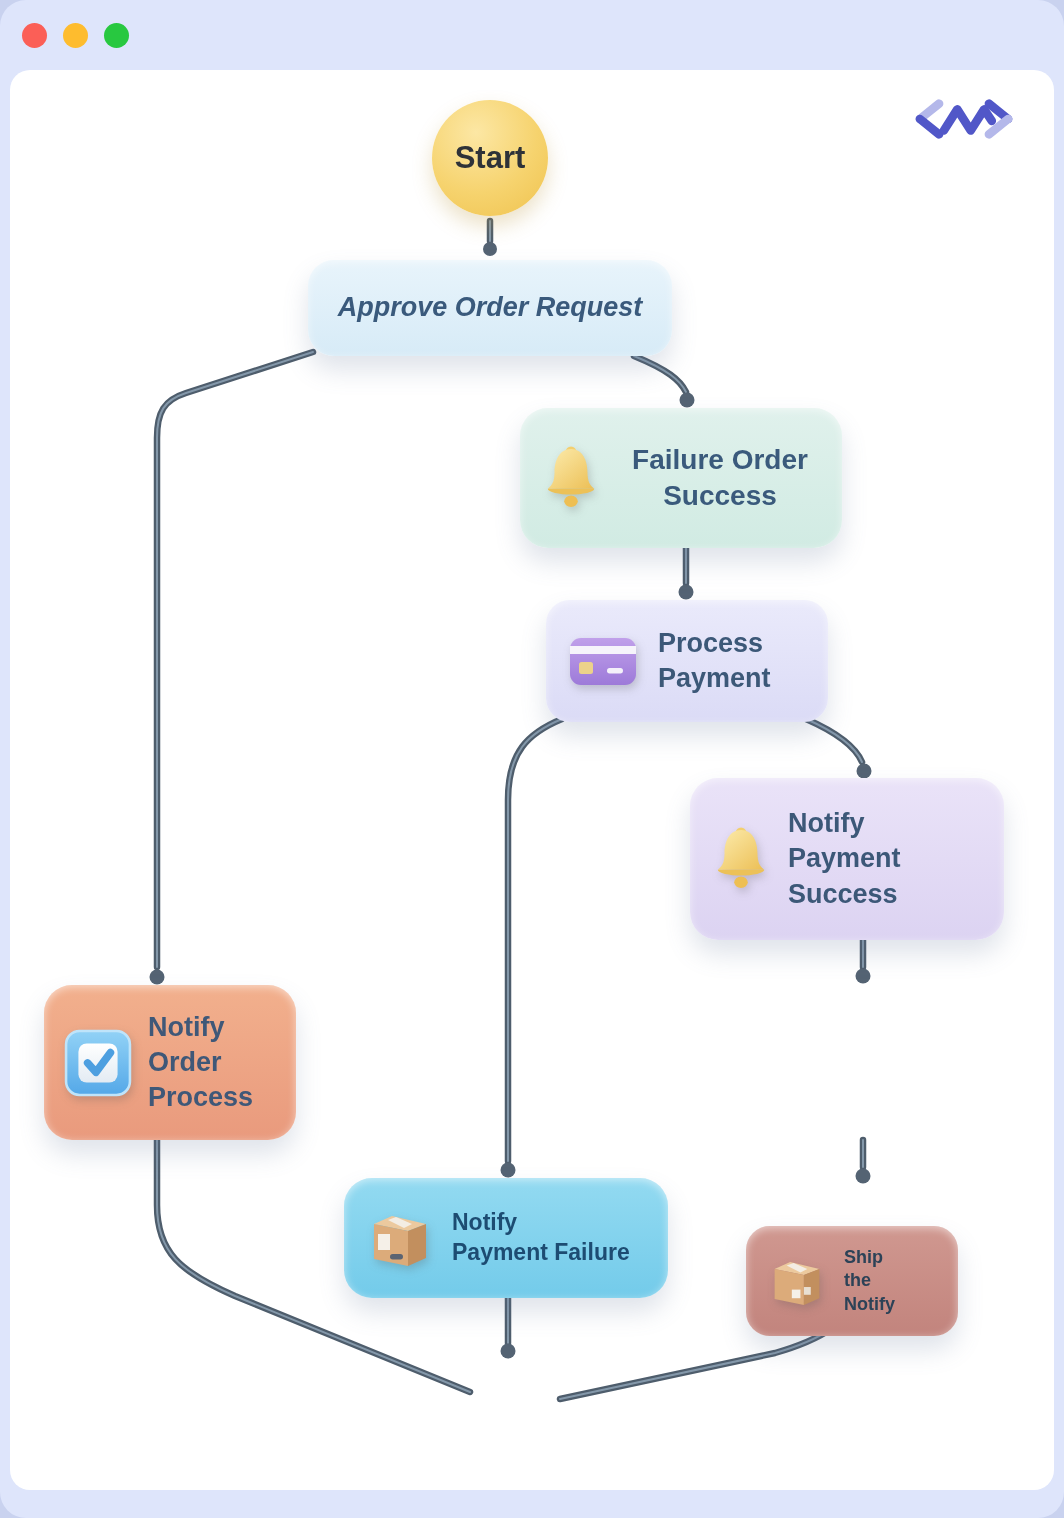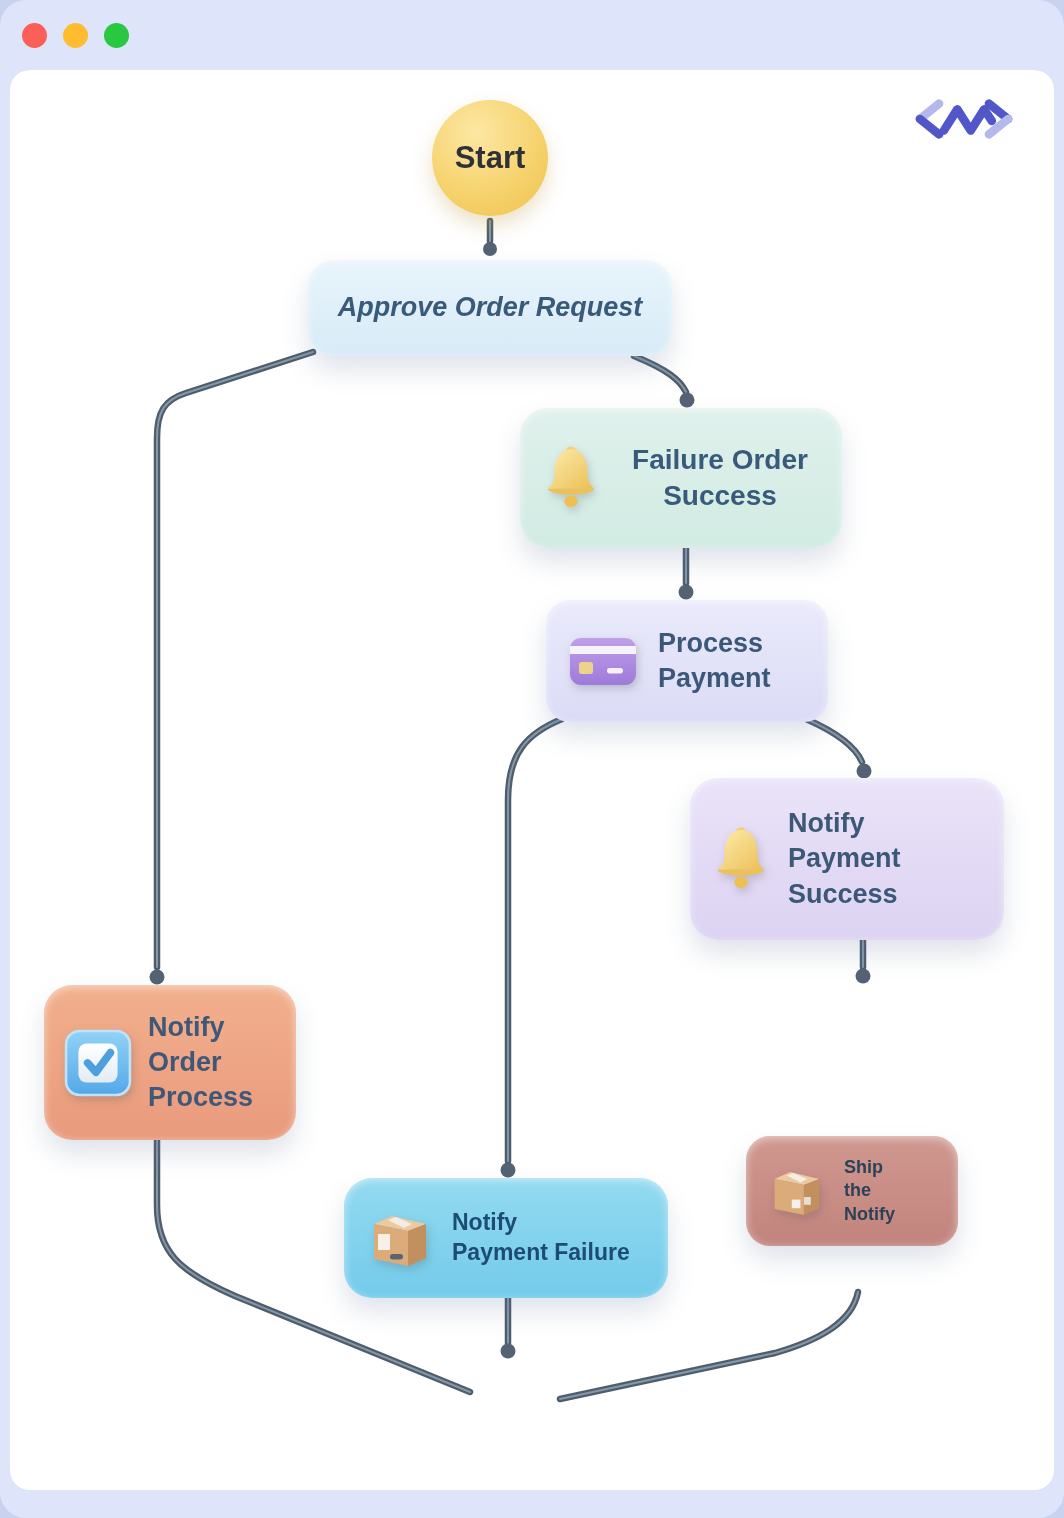--- a/index.html
+++ b/index.html
@@ -38,21 +38,21 @@
   #node-pp{left:546px;top:600px;width:282px;height:122px;border-radius:24px;
     background:linear-gradient(180deg,#eaeafb 0%,#dbdbf6 100%);font-size:27px;color:#3c5878;gap:16px;}
   #node-nps{left:690px;top:778px;width:314px;height:162px;border-radius:28px;
     background:linear-gradient(180deg,#eae3f8 0%,#dcd3f2 100%);font-size:27px;color:#3c5878;}
   #node-wf{left:602px;top:984px;width:416px;height:156px;border-radius:28px;
     background:linear-gradient(180deg,#dcefe9 0%,#c9e6de 100%);font-size:27px;color:#3a5a7c;}
   #node-nof{left:44px;top:985px;width:252px;height:155px;border-radius:28px;
     background:linear-gradient(180deg,#f2b08d 0%,#e99a7d 100%);font-size:27px;color:#3f5878;}
   #node-npf{left:344px;top:1178px;width:324px;height:120px;border-radius:28px;
     background:linear-gradient(180deg,#93daf1 0%,#73cbea 100%);font-size:23px;color:#1d4c72;}
-  #node-ship{left:746px;top:1136px;width:212px;height:110px;border-radius:24px;
+  #node-ship{left:746px;top:1226px;width:212px;height:110px;border-radius:24px;
     background:linear-gradient(180deg,#d09890 0%,#c2847d 100%);font-size:18px;color:#2c4257;line-height:1.3;}
   .icon{display:inline-flex;flex:0 0 auto;filter:drop-shadow(2px 4px 4px rgba(80,80,80,.25));}
   .logo{position:absolute;left:908px;top:96px;width:112px;height:46px;}
 </style>
 </head>
 <body>
 
 <svg width="0" height="0" style="position:absolute">
   <defs>
     <linearGradient id="gradBell" x1="0" y1="0" x2="1" y2="1">

